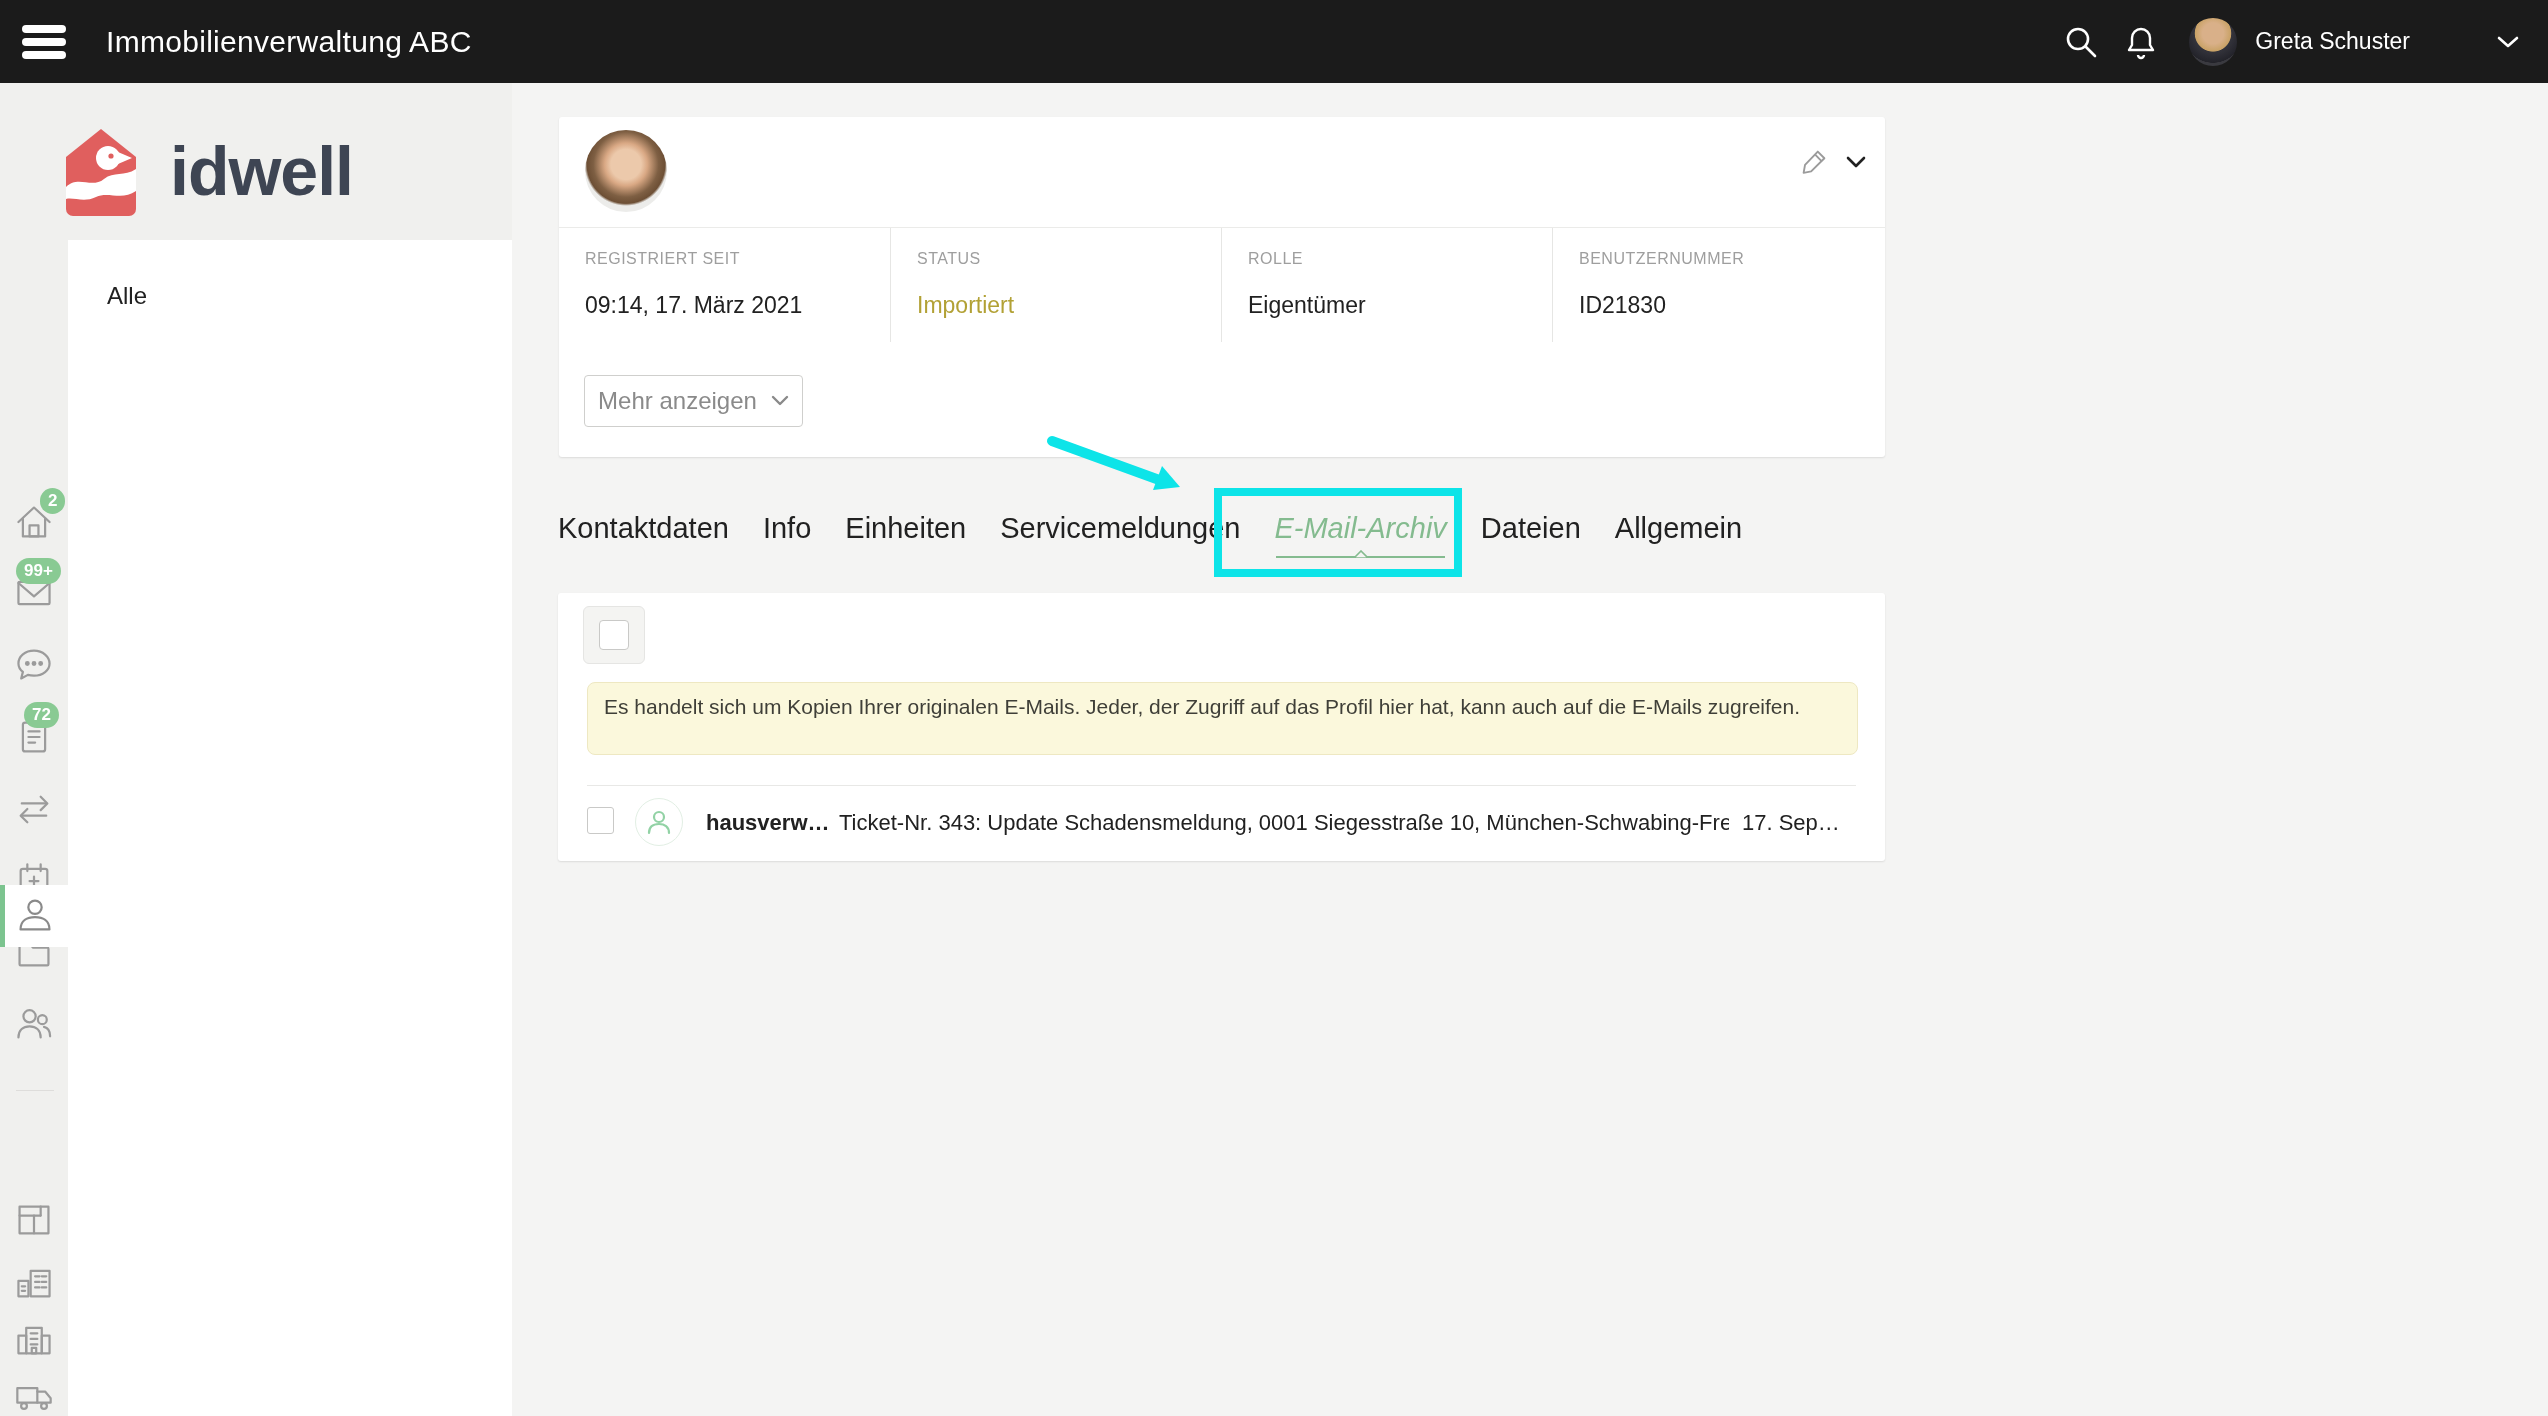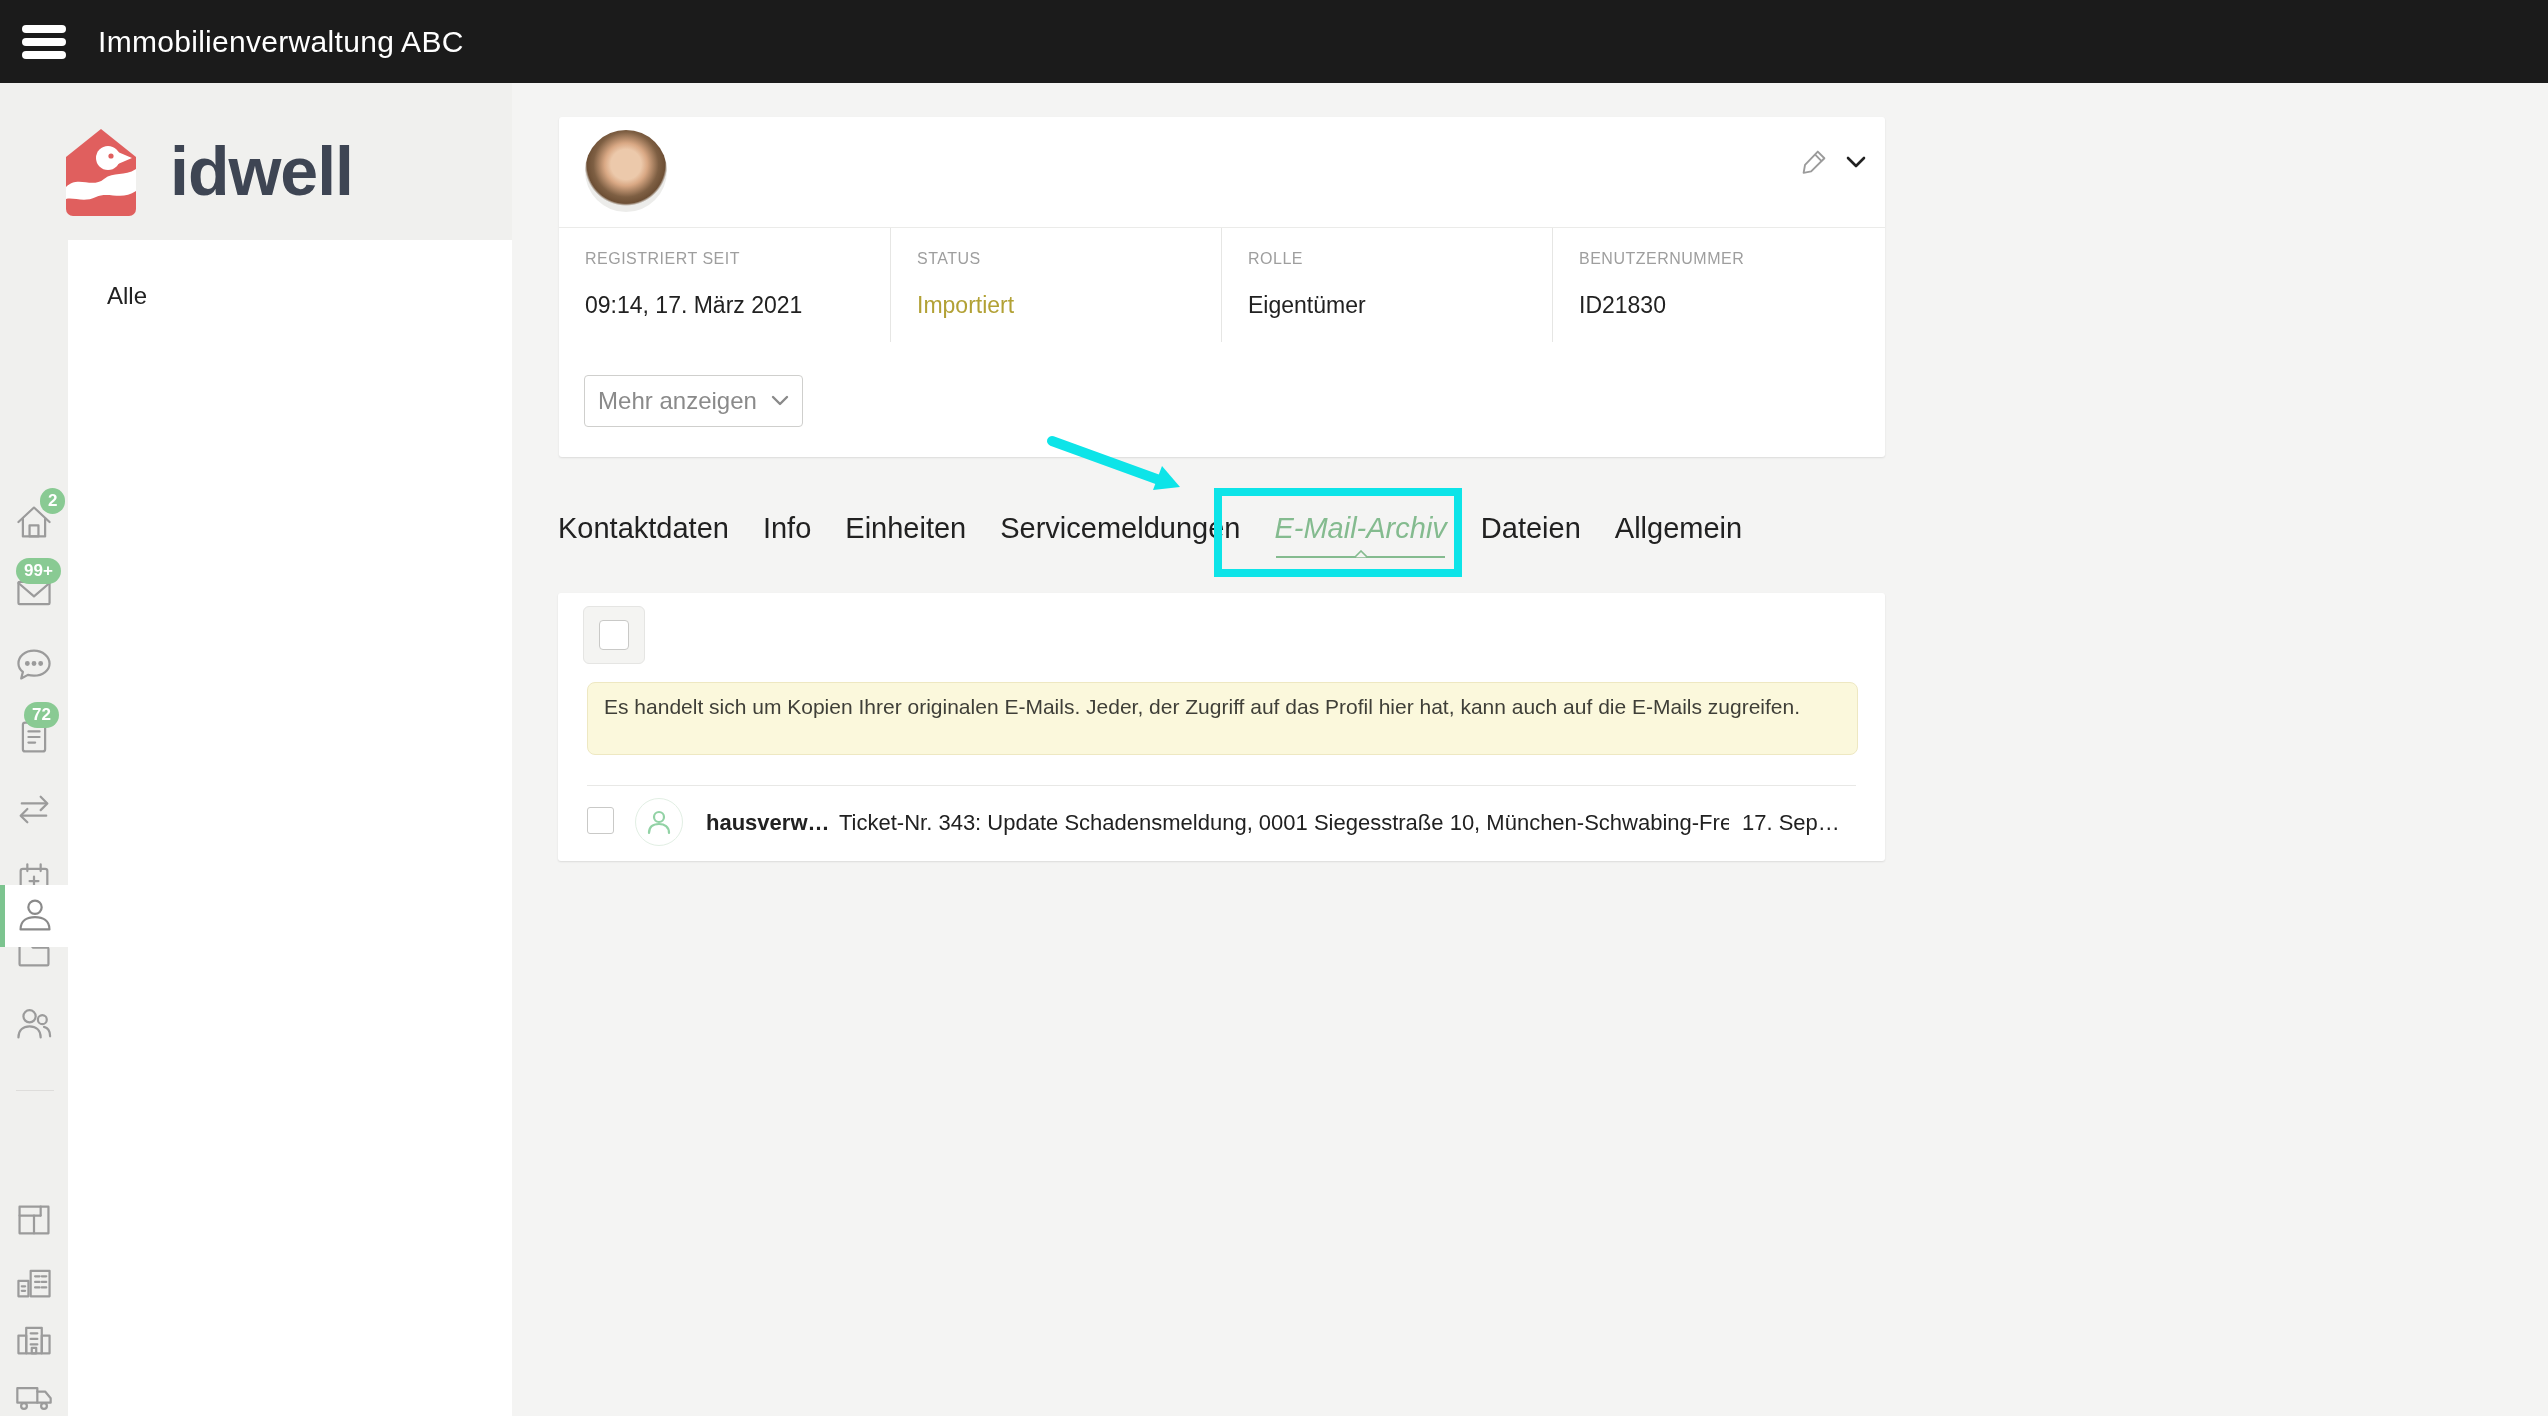--- a/index.html
+++ b/index.html
@@ -19,21 +19,21 @@
   }
   *{margin:0;padding:0;box-sizing:border-box;}
   html,body{width:2548px;height:1416px;}
   body{font-family:"Liberation Sans", sans-serif; background:var(--main-bg); position:relative; overflow:hidden; color:var(--text);}
   .abs{position:absolute;}
 
   
   .header{left:0;top:0;width:2548px;height:83px;background:var(--header-bg);display:flex;align-items:center;z-index:10;}
   .hamburger{width:44px;height:34px;margin-left:22px;display:flex;flex-direction:column;justify-content:space-between;cursor:pointer;}
   .hamburger span{display:block;height:8px;border-radius:4px;background:#fff;}
-  .app-title{color:#fff;font-size:30px;margin-left:32px;font-weight:400;letter-spacing:.3px;}
+  .app-title{color:#fff;font-size:30px;margin-left:40px;font-weight:400;letter-spacing:.3px;}
   .header-right{margin-left:auto;display:flex;align-items:center;margin-right:28px;}
   .hicon{width:36px;height:36px;margin-left:24px;}
   .user-avatar{width:48px;height:48px;border-radius:50%;margin-left:30px;
      background:radial-gradient(circle at 50% 32%, #d9b089 26%, #c9a266 44%, #33333b 46%, #23232a 72%, #3a3a40 73%);}
   .user-name{color:#fff;font-size:23px;margin-left:18px;}
   .user-chevron{margin-left:86px;}
 
   
   .logo-area{left:0;top:83px;width:512px;height:157px;background:var(--rail-bg);}
   .logo{position:absolute;left:58px;top:42px;display:flex;align-items:center;}
@@ -99,20 +99,35 @@
 </head>
 <body>
 
 <div class="abs header">
   <div class="hamburger">
       <span></span>
       <span></span>
       <span></span>
     </div>
   <div class="app-title">Immobilienverwaltung ABC</div>
+  <div class="header-right">
+    <svg class="hicon" viewBox="0 0 36 36">
+        <circle cx="15" cy="15" r="10" stroke="#fff" stroke-width="2.6" fill="none"></circle>
+        <line x1="23" y1="23" x2="32" y2="32" stroke="#fff" stroke-width="2.6" stroke-linecap="round"></line>
+      </svg>
+    <svg class="hicon" viewBox="0 0 36 36">
+        <path d="M18 5 a9 9 0 0 1 9 9 v7 l3 5 H6 l3 -5 v-7 a9 9 0 0 1 9 -9 z" stroke="#fff" stroke-width="2.4" fill="none" stroke-linejoin="round"></path>
+        <path d="M15 31 a3 3 0 0 0 6 0" stroke="#fff" stroke-width="2.4" fill="none"></path>
+      </svg>
+    <div class="user-avatar"></div>
+    <div class="user-name">Greta Schuster</div>
+    <svg class="user-chevron" width="24" height="16" viewBox="0 0 24 16">
+        <polyline points="3,4 12,12 21,4" stroke="#fff" stroke-width="2.6" fill="none" stroke-linecap="round" stroke-linejoin="round"></polyline>
+      </svg>
+  </div>
 </div>
 
 <div class="abs logo-area">
   <div class="logo">
     <svg width="86" height="92" viewBox="0 0 86 92">
       <path d="M8 32 L43 4 L78 32 V84 a7 7 0 0 1 -7 7 H15 a7 7 0 0 1 -7 -7 z" fill="#e05f5e"></path>
       <circle cx="50" cy="33" r="12" fill="#fff"></circle>
       <polygon points="60,27 74,33 60,39" fill="#fff"></polygon>
       <circle cx="53" cy="31" r="2.6" fill="#e05f5e"></circle>
       <path d="M8 62 C20 50 34 64 46 54 C56 46 66 52 78 44 L78 66 C64 76 50 66 38 72 C26 78 16 72 8 74 z" fill="#fff"></path>

